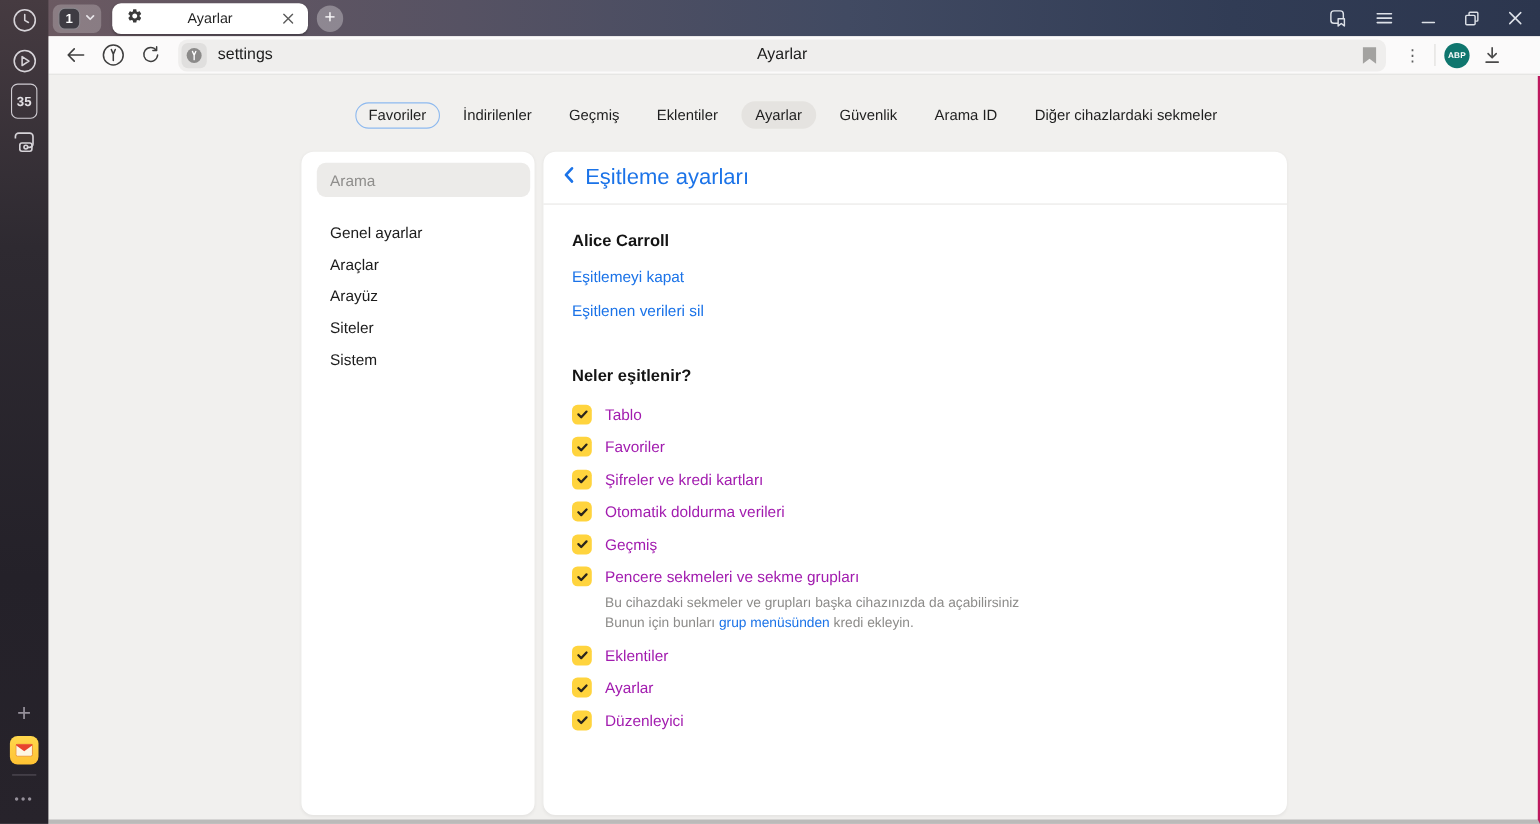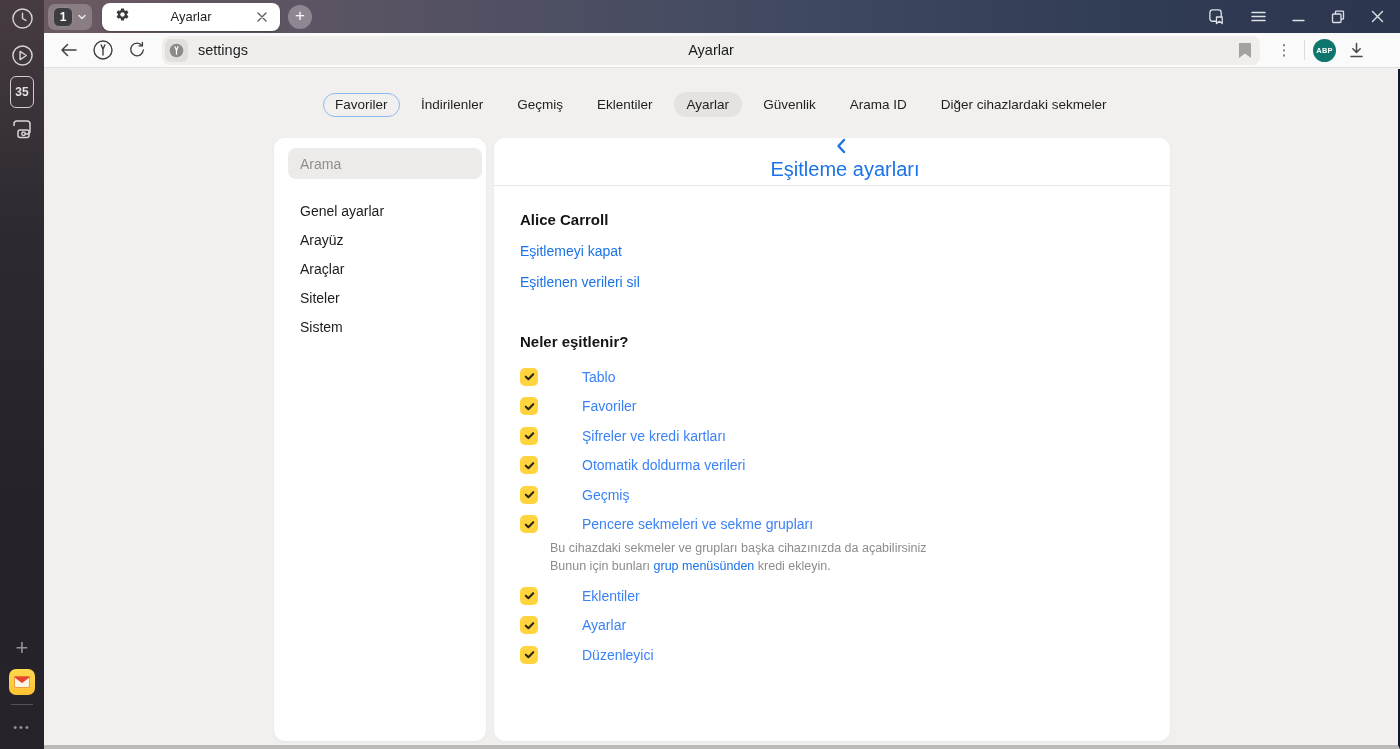--- a/index.html
+++ b/index.html
@@ -48,48 +48,48 @@
   .url-pagetitle { position:absolute; left:0; right:0; text-align:center; font-size:14.5px; color:#1c1c1c; }
   .bookmark-btn { margin-left:auto; z-index:1; cursor:pointer; display:flex; }
   .overflow-dots { margin-left:14px; color:#5f5f5f; font-size:15px; letter-spacing:0; cursor:pointer; width:20px; text-align:center; }
   .toolbar-divider { width:1px; height:20px; background:#dddcda; margin:0 8px 0 10px; }
   .abp-badge { width:23px; height:23px; border-radius:50%; background:#0f766e; color:#fff; font-size:7.5px; font-weight:bold;
                display:flex; align-items:center; justify-content:center; letter-spacing:0.2px; cursor:pointer; }
   .dl-btn { margin:0 14px 0 12px; cursor:pointer; display:flex; }
 
   
   .content { position:absolute; left:44px; top:69px; right:0; bottom:0; background:#f1f0ee;
-             border-right:2px solid #0f172a; border-bottom:4px solid #bbbab9; }
+             border-right:2px solid #be185d; border-bottom:4px solid #bbbab9; }
 
   .pills { display:flex; justify-content:center; align-items:center; margin-top:23px; gap:8px; }
   .pill { font-size:13.5px; color:#1f1f1f; padding:5px 13px; border-radius:15px; white-space:nowrap; cursor:pointer; }
   .pill.outlined { border:1.5px solid #8db9ef; padding:3.5px 11.5px; }
   .pill.active { background:#e5e3e0; }
 
   .card { position:absolute; background:#fff; border-radius:11px; box-shadow:0 1px 3px rgba(0,0,0,0.05); }
   .card.sidebar-card { left:230px; top:69px; width:212px; height:603px; }
   .card.main-card { left:450px; top:69px; width:676px; height:603px; }
 
   .search-wrap { padding:10px 4px 0 14px; }
   .search-input { width:100%; height:31px; background:#ecebe9; border:none; outline:none; border-radius:8px;
                   padding:0 12px; font-size:14px; font-family:"Liberation Sans",sans-serif; color:#1e1e1e; }
   .search-input::placeholder { color:#8f8e8c; }
   .settings-nav { margin-top:18px; }
   .settings-nav-item { height:29px; line-height:29px; padding-left:26px; font-size:14px; color:#1c1c1c; cursor:pointer; }
 
-  .main-header { height:48px; border-bottom:1px solid #e8e7e5; display:flex; align-items:center; padding-left:17px; cursor:pointer;flex-direction:column; }
+  .main-header { height:48px; border-bottom:1px solid #e8e7e5; display:flex; align-items:center; padding-left:17px; cursor:pointer; }
   .main-header-title { margin-left:9px; font-size:20px; font-weight:500; color:#1b73e8; }
   .main-body { padding:25px 30px 0 26px; }
   .account-name { font-size:15px; font-weight:bold; color:#141414; }
   .sync-link { display:block; margin-top:15px; font-size:14px; color:#1b73e8; text-decoration:none; cursor:pointer; width:max-content; }
   .section-heading { margin-top:43px; font-size:15px; font-weight:bold; color:#141414; }
   .sync-list { margin-top:12px; }
   .sync-row { display:flex; align-items:center; min-height:29.5px; gap:12px; cursor:pointer; }
   .checkbox { width:18px; height:18px; border-radius:5px; background:#ffd43e; display:flex; align-items:center; justify-content:center; flex:0 0 auto; }
-  .sync-label { font-size:14px; color:#3b82f6;margin-left:32px; }
+  .sync-label { font-size:14px; color:#a21caf; }
   .sync-desc { margin:1px 0 6px 30px; font-size:12.5px; line-height:17.5px; color:#8d8c8a; }
   .sync-desc a { color:#1b73e8; text-decoration:none; cursor:pointer; }
 </style>
 </head>
 <body>
 
 <div class="window">
 
   <div class="titlebar">
     <div class="tabgroup">
@@ -239,22 +239,22 @@
       <span class="pill">Arama ID</span>
       <span class="pill">Diğer cihazlardaki sekmeler</span>
     </nav>
 
     <div class="card sidebar-card">
       <div class="search-wrap">
         <input class="search-input" type="text" placeholder="Arama" style="">
       </div>
       <div class="settings-nav">
         <div class="settings-nav-item">Genel ayarlar</div>
+        <div class="settings-nav-item">Araçlar</div>
         <div class="settings-nav-item">Arayüz</div>
-        <div class="settings-nav-item">Araçlar</div>
         <div class="settings-nav-item">Siteler</div>
         <div class="settings-nav-item">Sistem</div>
       </div>
     </div>
 
     <div class="card main-card">
       <div class="main-header">
         <span>
           <svg width="12" height="16" viewBox="0 0 12 16">
               <path d="M9 2 L3.5 8 L9 14" fill="none" stroke="#1b73e8" stroke-width="2.4" stroke-linecap="round" stroke-linejoin="round"></path>

